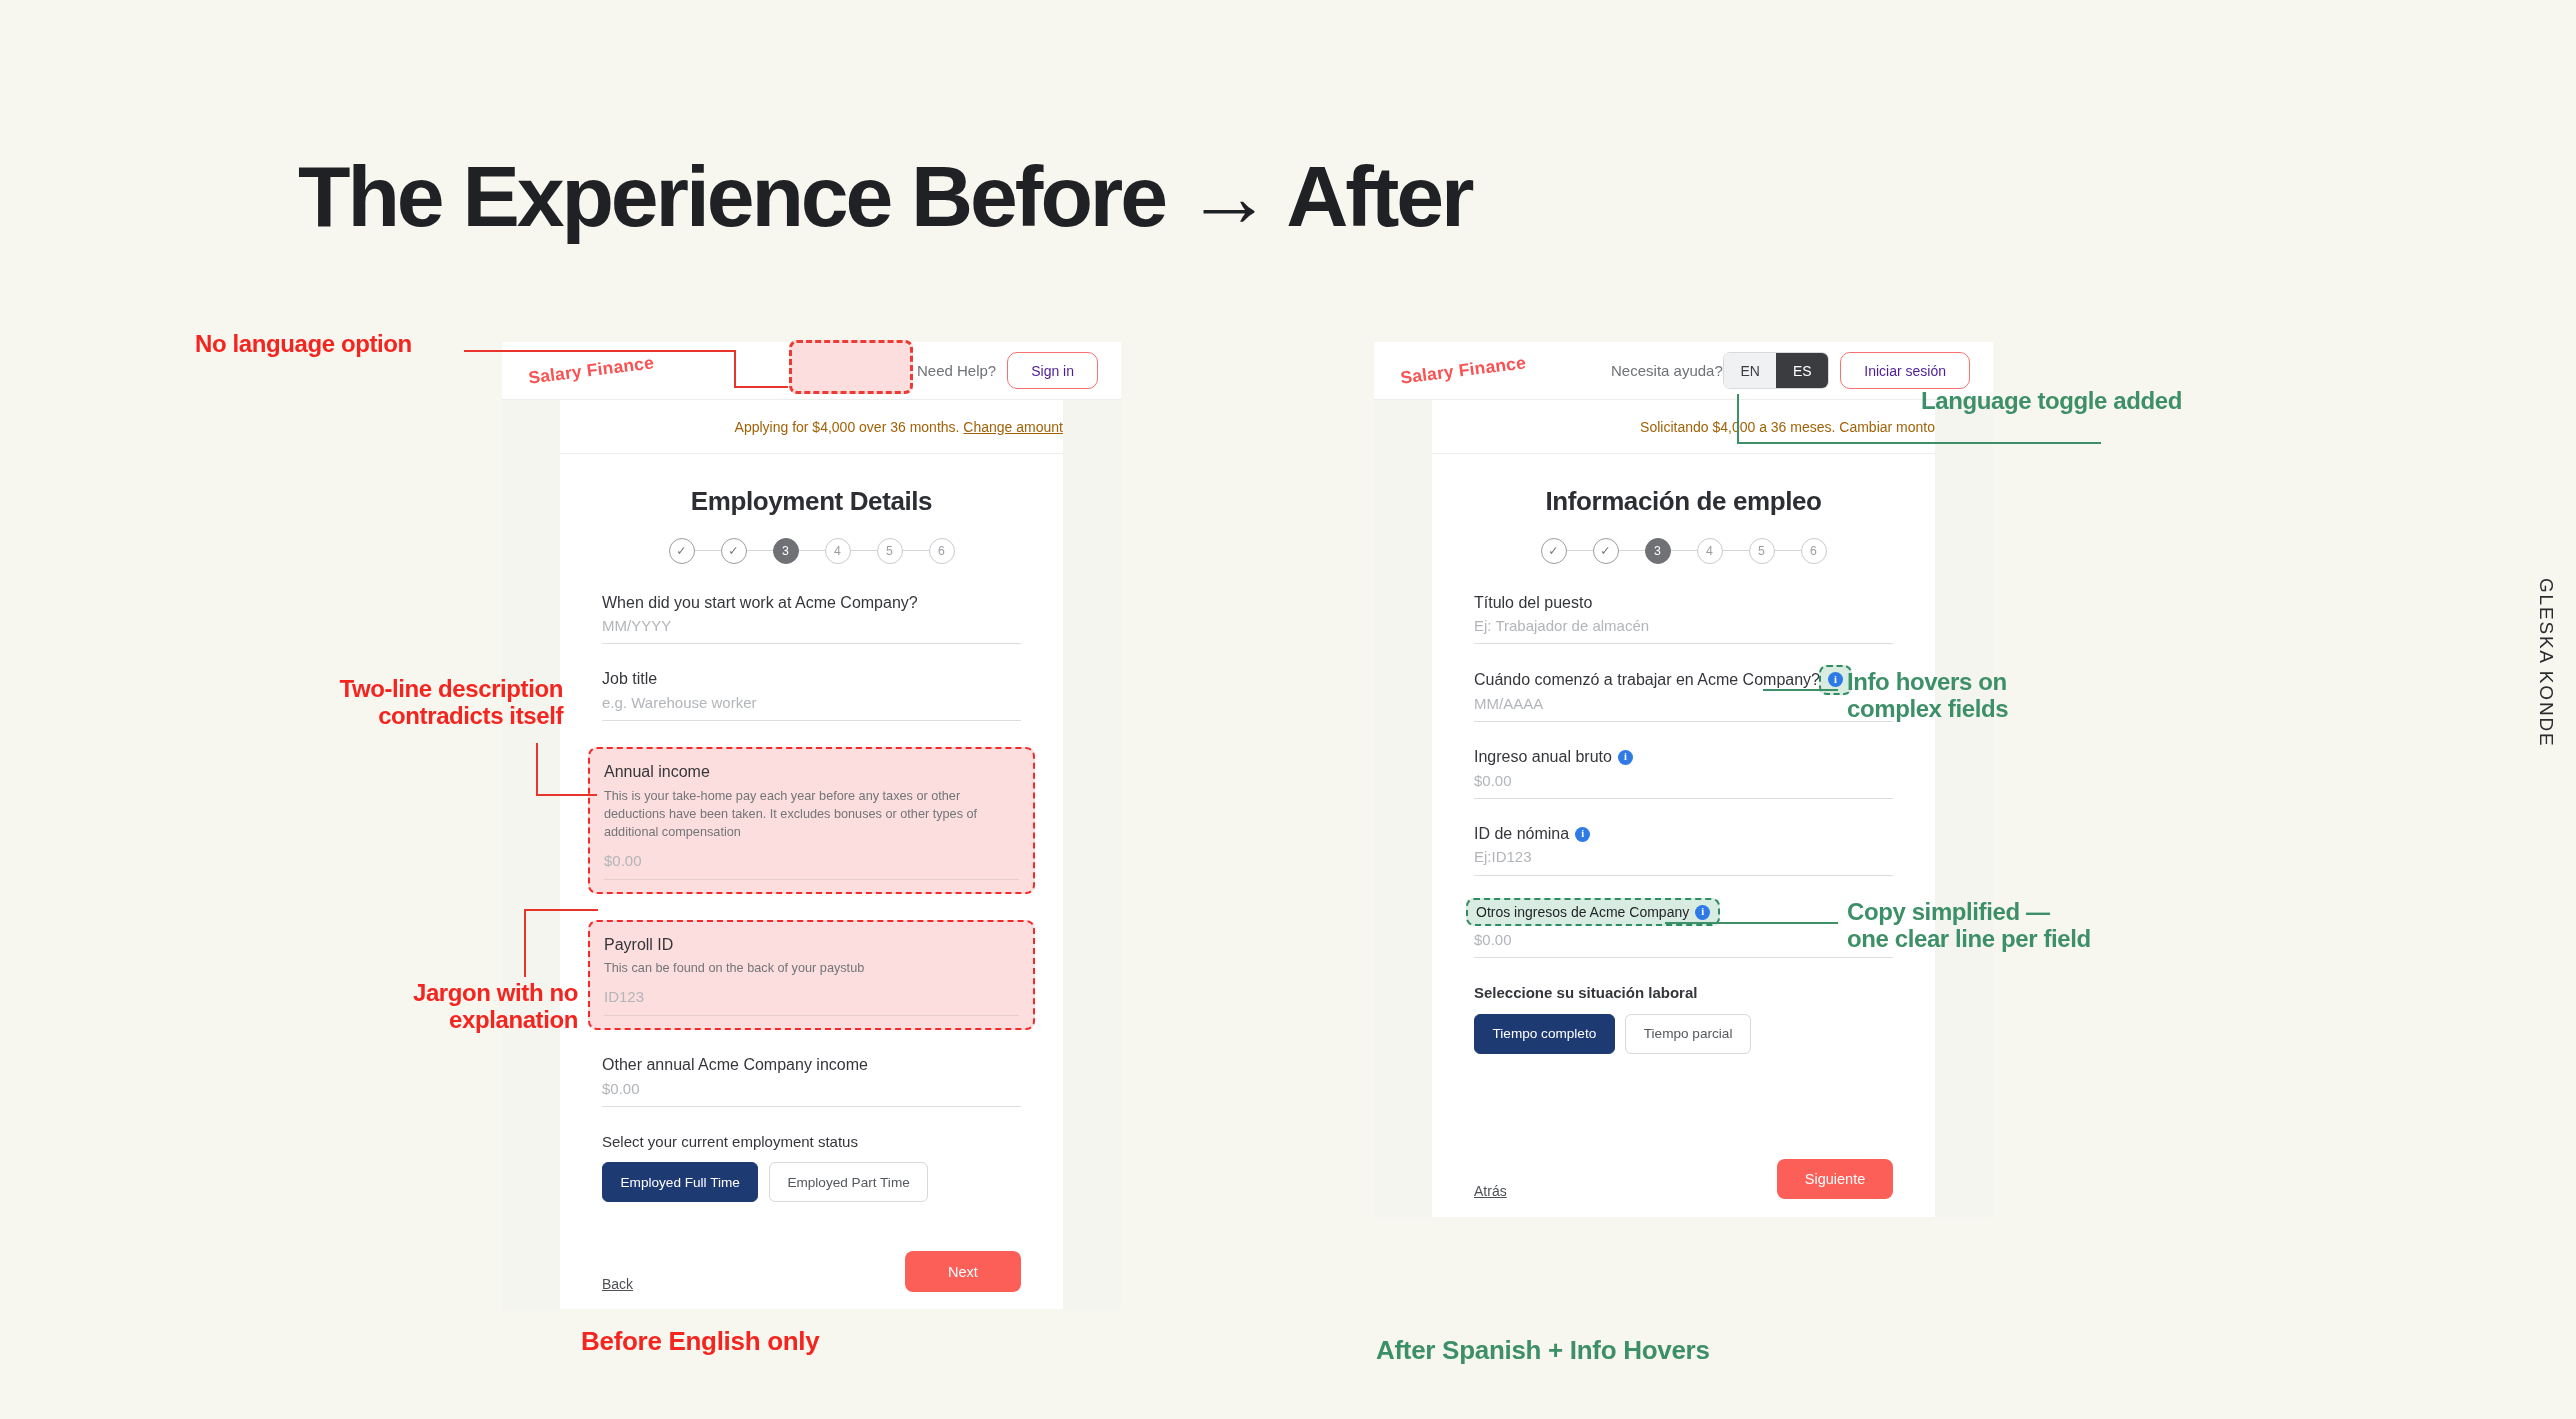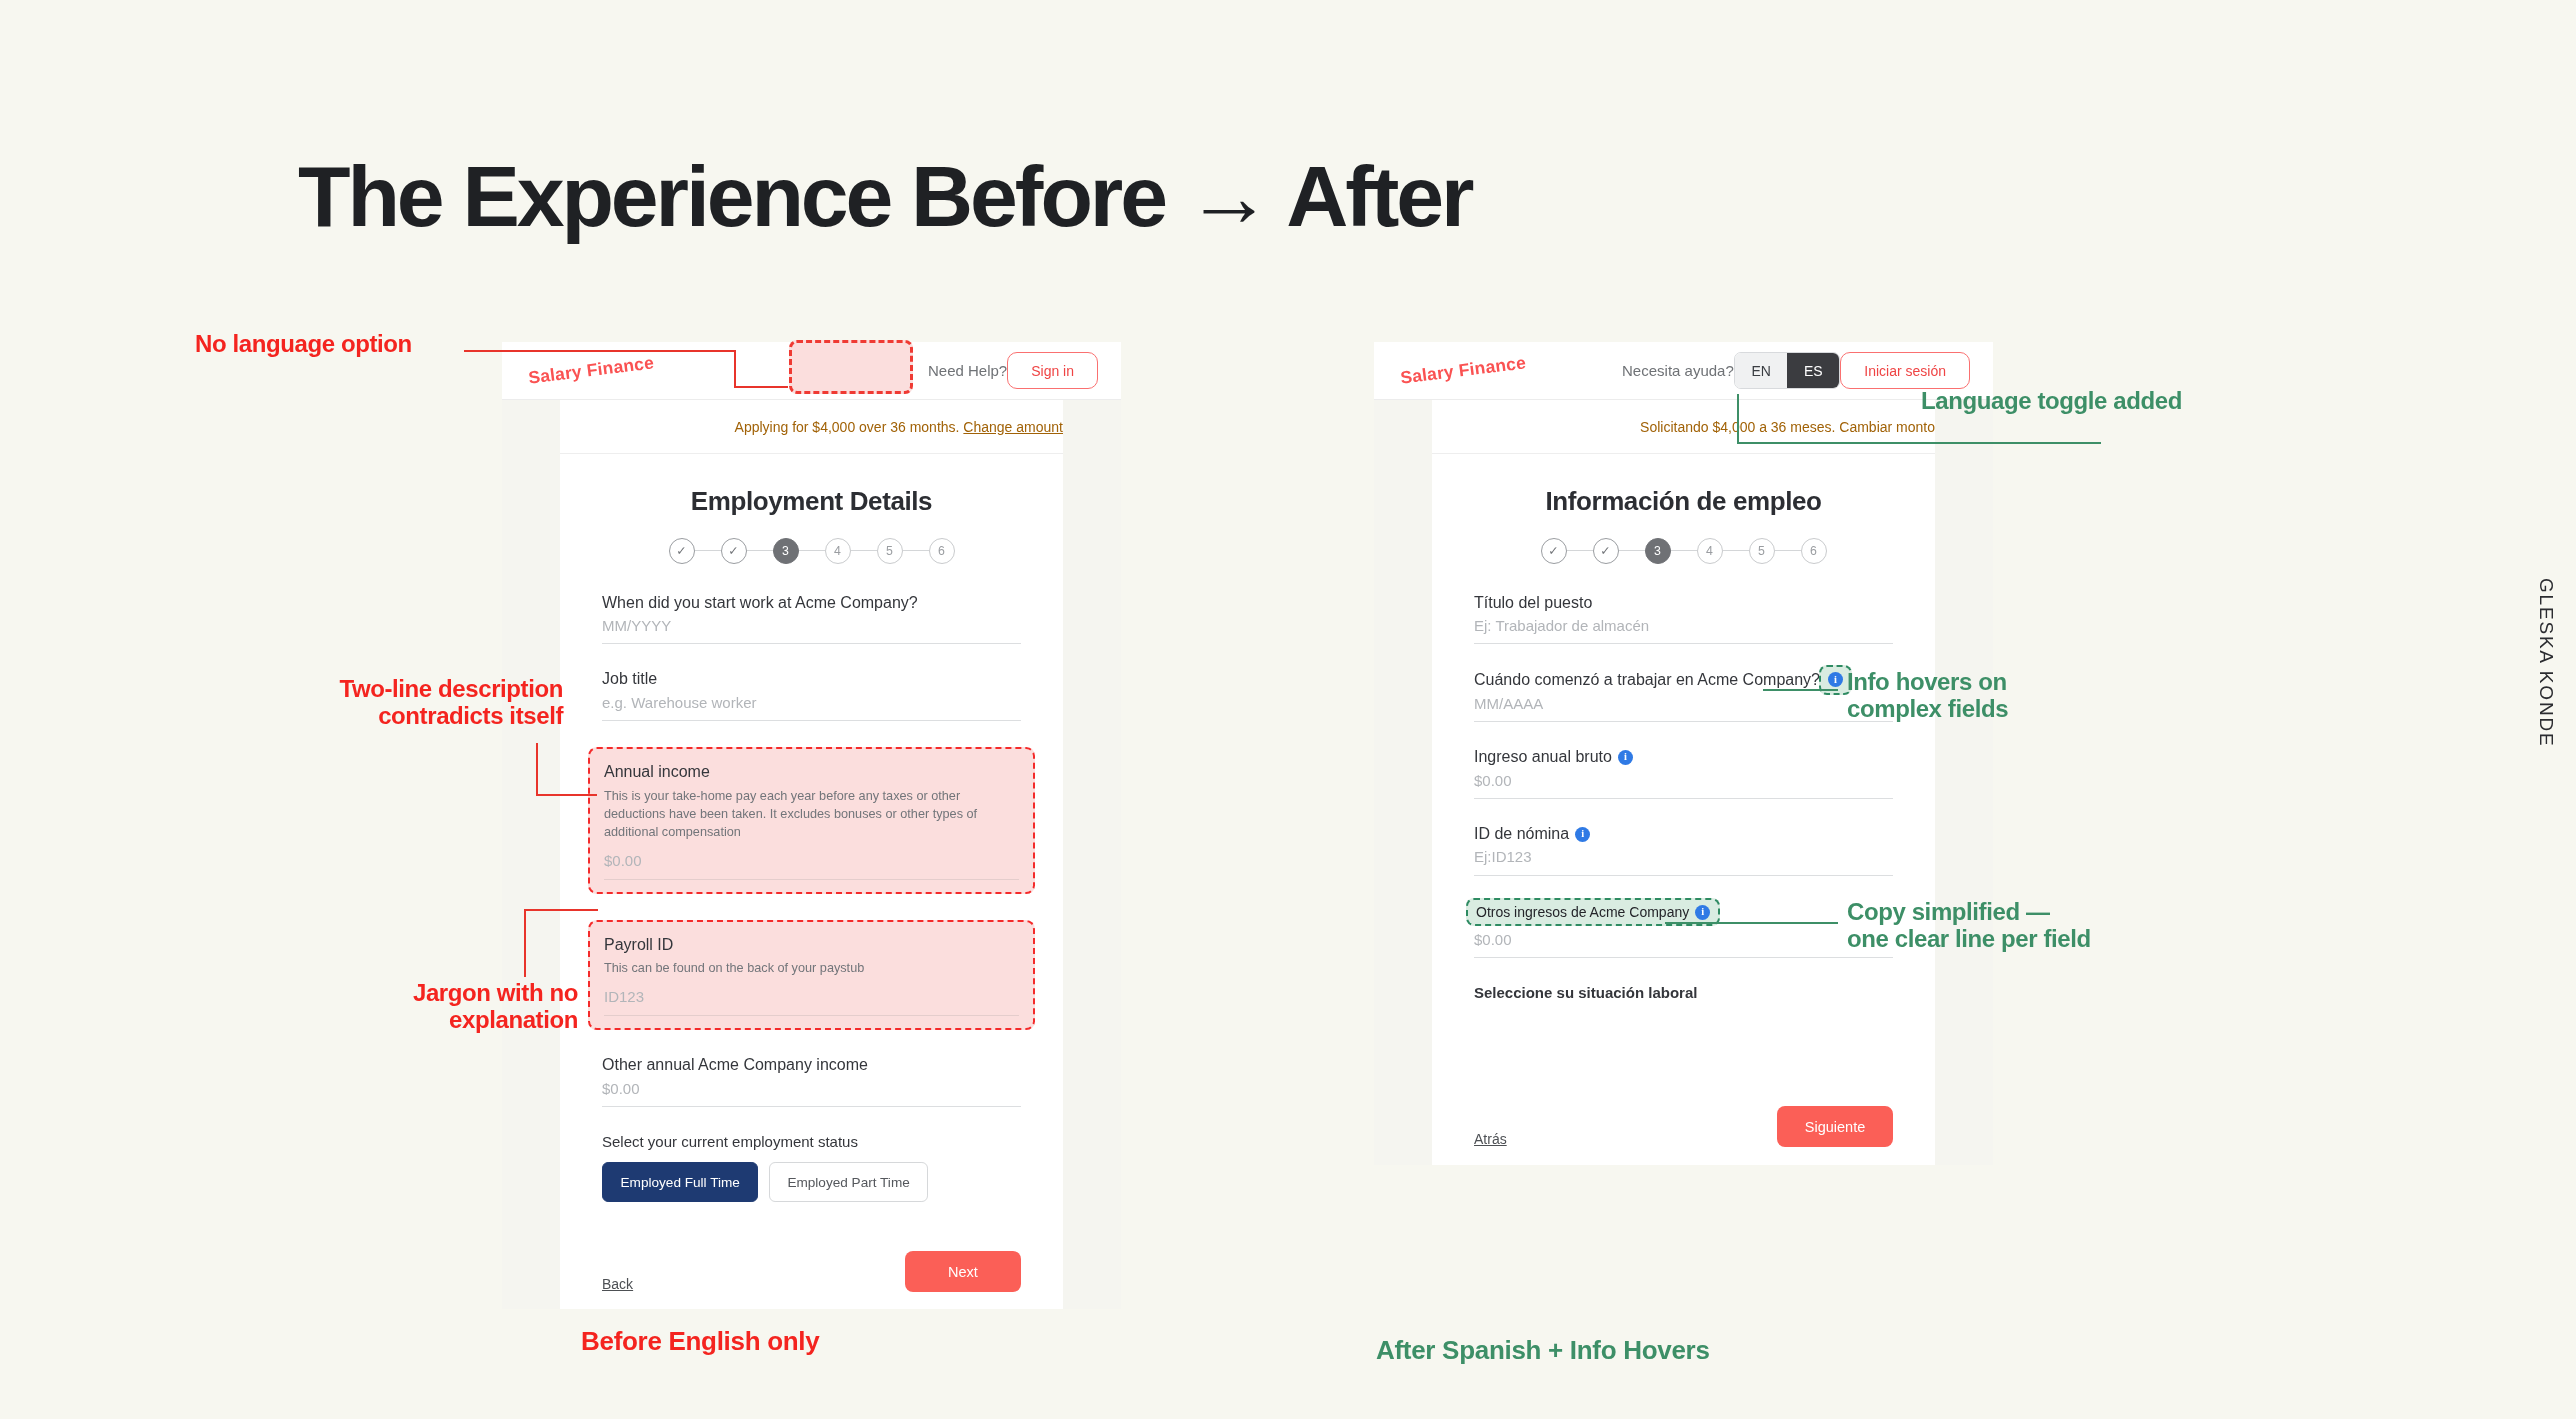--- a/index.html
+++ b/index.html
@@ -40,22 +40,22 @@
     font-size: 17.5px; font-weight: 700; color: #fa5252;
     transform: rotate(-7deg);
     margin-left: 26px; letter-spacing: 0.2px;
   }
   .hdr-right {
     margin-left: auto; display: flex; align-items: center; gap: 0;
     margin-right: 23px;
   }
   .need-help { font-size: 15px; color: #6f7276; }
   .signin-btn {
-    border: 1.3px solid #fa7070; color: #ef4444; background: #fff;
-    border-radius: 10px; font-size: 14px; padding: 9.6px 23px;
+    border: 1.3px solid #fa7070; color: #4c1d95; background: #fff;
+    border-radius: 10px; font-size: 14px; padding: 9.6px 23px; margin-left: 11px;
   }
 
   .lang-toggle {
     display: flex; border-radius: 7px; overflow: hidden;
     border: 0.9px solid #d8dadd;
   }
   .lang-toggle div {
     font-size: 14px; padding: 9.6px 16.6px; background: #f0f1f2; color: #3a3d42;
   }
   .lang-toggle div.active { background: #3b3c40; color: #ffffff; }
@@ -315,20 +315,24 @@
 
         <div class="field">
           <div class="label-hl-green">
             <span>Otros ingresos de Acme Company</span>
             <span class="info-icon">i</span>
           </div>
           <div class="field-input" style="margin-top:8.8px">$0.00</div>
         </div>
 
         <div class="status-label bold">Seleccione su situación laboral</div>
+        <div class="pills">
+          <div class="pill sel">Tiempo completo</div>
+          <div class="pill">Tiempo parcial</div>
+        </div>
 
         <div class="footer-row" style="margin-top:105px">
           <div class="back-link">Atrás</div>
           <div class="next-btn">Siguiente</div>
         </div>
       </div>
     </div>
   </div>
 </div>
 

